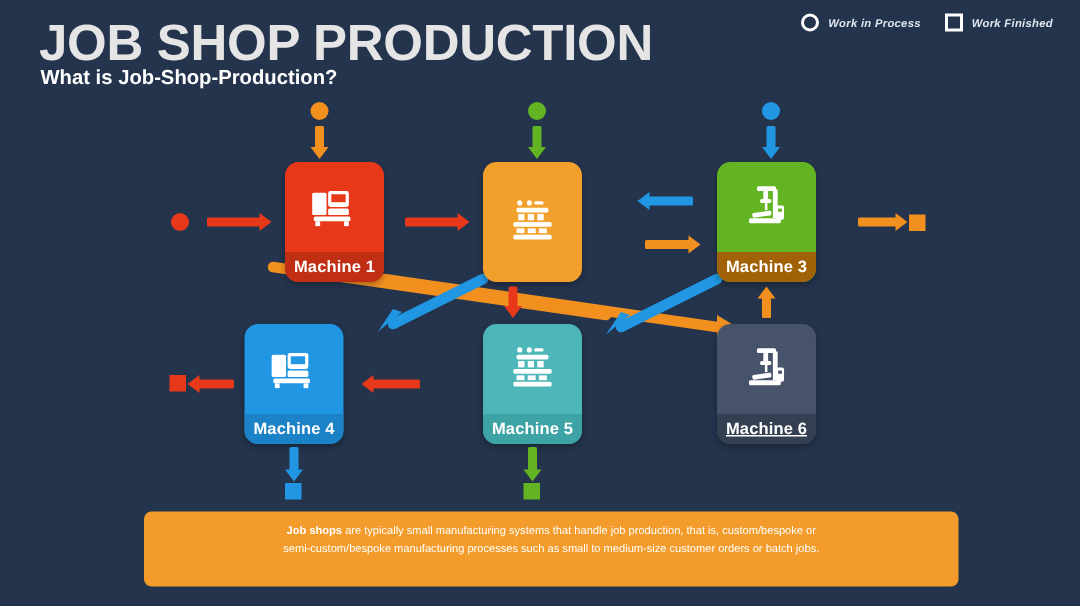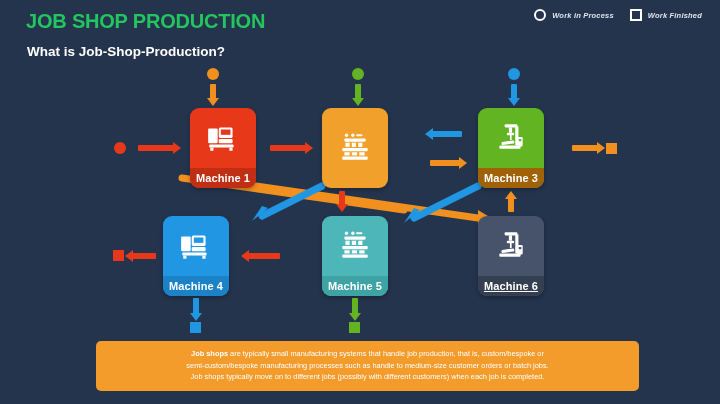--- a/index.html
+++ b/index.html
@@ -7,21 +7,21 @@
     width:720px;height:404px;overflow:hidden;
     background:#24344d;
     font-family:"Liberation Sans", sans-serif;
     position:relative;
   }
   #stage{position:absolute;inset:0;background:#24344d;}
 
   
   .title{
     position:absolute;left:26px;top:10px;
-    font-size:20px;font-weight:bold;color:#22c55e;
+    font-size:34px;font-weight:bold;color:#e5e5e5;
     letter-spacing:-0.2px;
   }
   .subtitle{
     position:absolute;left:27px;top:44px;
     font-size:13.5px;font-weight:bold;color:#ffffff;
   }
 
   
   .legend{position:absolute;top:9px;right:18px;display:flex;align-items:center;gap:16px;}
   .leg-item{display:flex;align-items:center;gap:6px;justify-content:flex-end;}
@@ -253,17 +253,16 @@
   <div class="varrow down" style="left:193px;top:298px;height:16px;background:#2196e3;color:#2196e3;"></div>
   <div class="sq" style="left:190px;top:322px;background:#2196e3;"></div>
 
   <div class="varrow down" style="left:352px;top:298px;height:16px;background:#62b422;color:#62b422;"></div>
   <div class="sq" style="left:349px;top:322px;background:#62b422;"></div>
 
   <div class="caption">
     <div class="cap-line">
       <b>Job shops</b><span> are typically small manufacturing systems that handle job production, that is, custom/bespoke or</span>
     </div>
-    <div class="cap-line">semi-custom/bespoke manufacturing processes such as handle to medium-size customer orders or batch jobs.</div>
-    <div class="cap-line">Job shops typically move on to different jobs (possibly with different customers) when each job is completed.</div>
+    <div class="cap-line">semi-custom/bespoke manufacturing processes such as small to medium-size customer orders or batch jobs.</div>
   </div>
 
 </div>
 
 </body></html>

